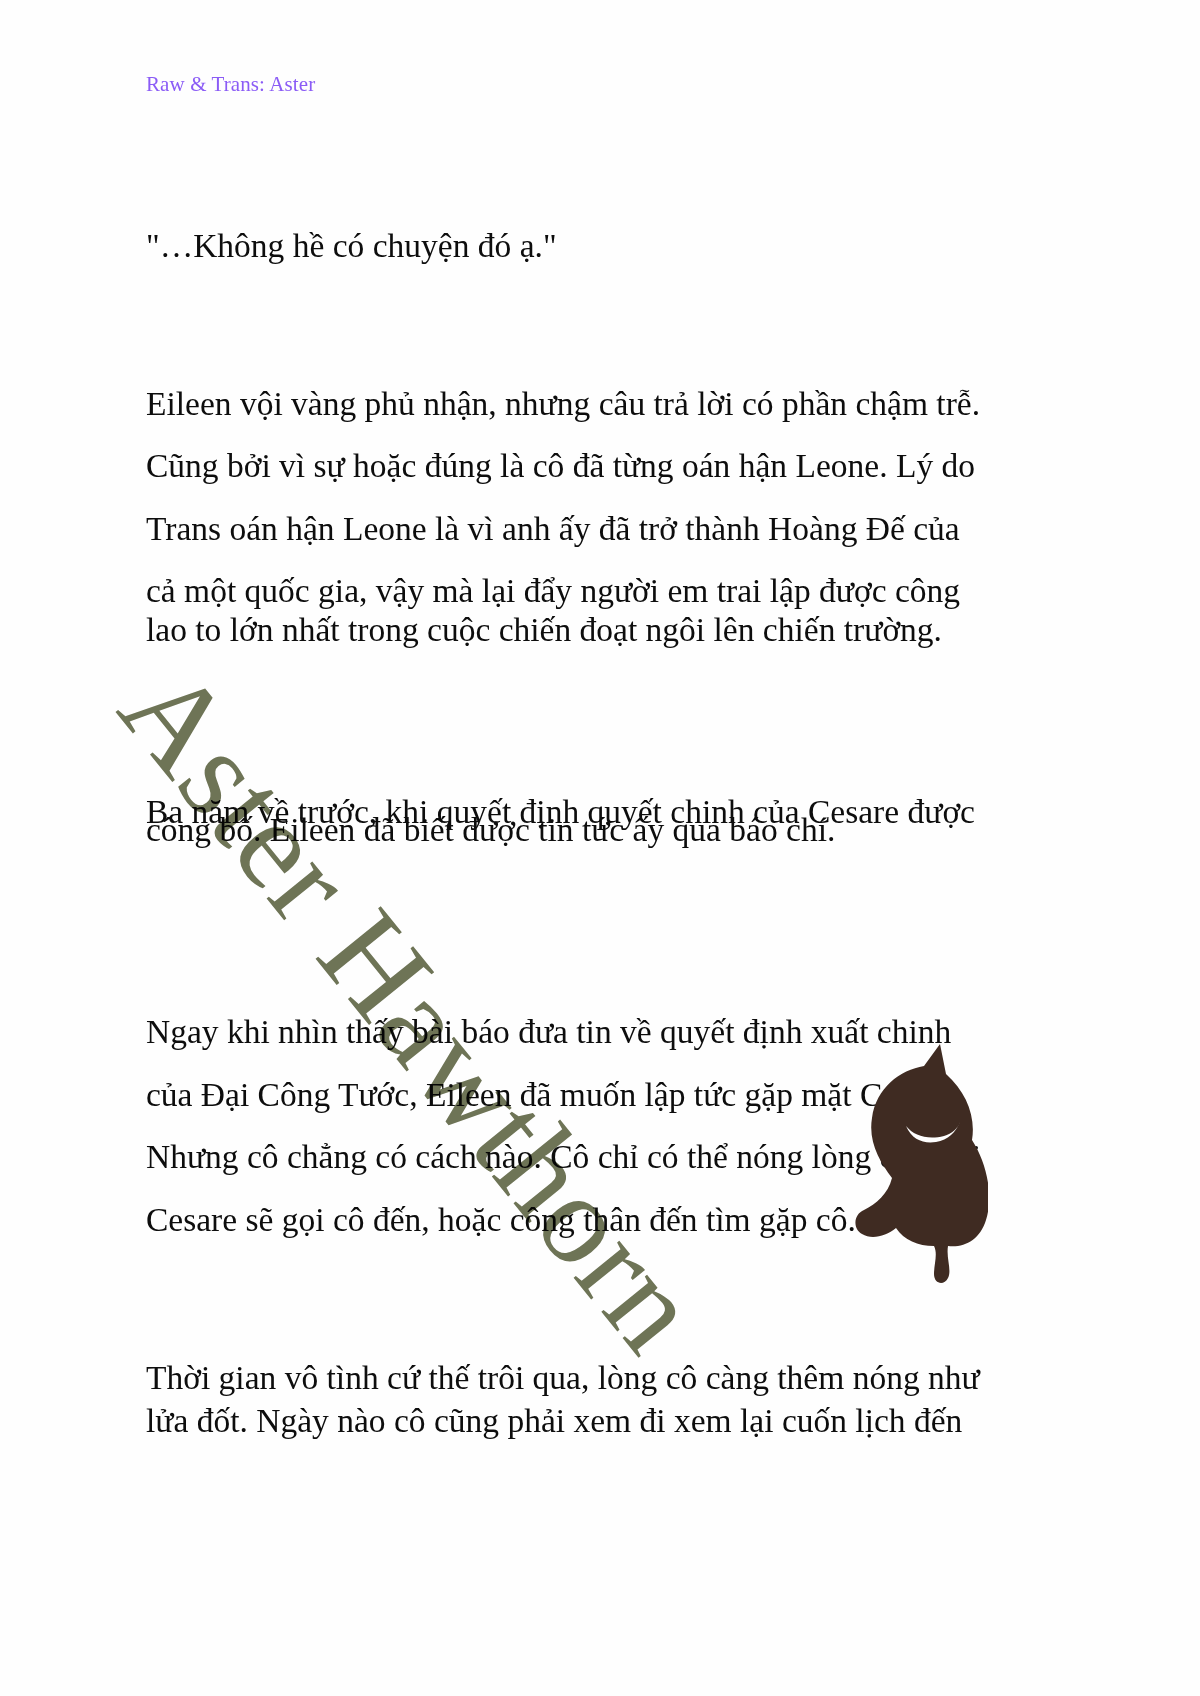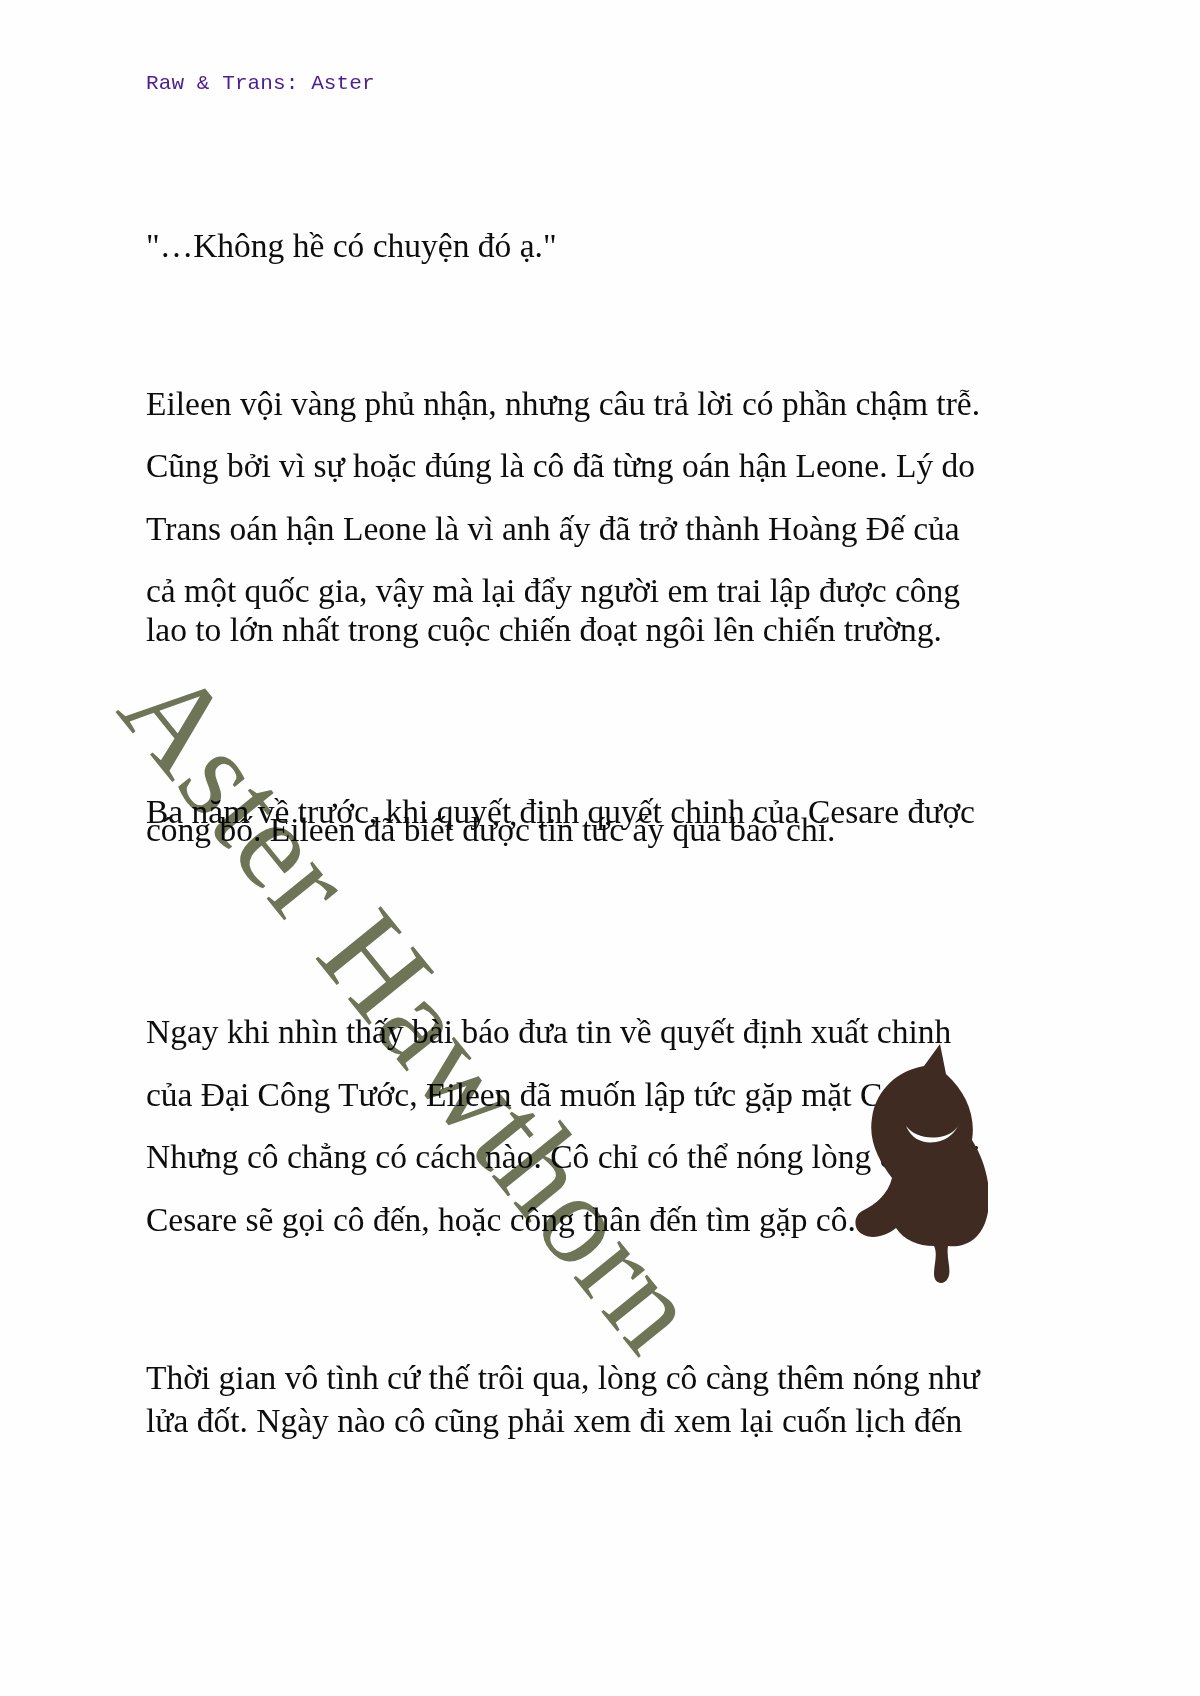--- a/index.html
+++ b/index.html
@@ -16,23 +16,23 @@
     .page {
       position: absolute;
       left: 0; top: 0;
       width: 1200px; height: 1696px;
       background: #fefefe;
     }
     .credit {
       position: absolute;
       left: 146px;
       top: 72px;
-      font-family: Liberation Mono, monospace;
+      font-family: Liberation Serif, serif;
       font-size: 21px;
-      color: #4c1d95;
+      color: #8b5cf6;
       letter-spacing: 0.1px;
     }
     .body-text {
       position: absolute;
       left: 146px;
       top: 0;
       width: 930px;
       font-family: "Liberation Serif", serif;
       font-size: 33.5px;
       color: #0d0d0d;

